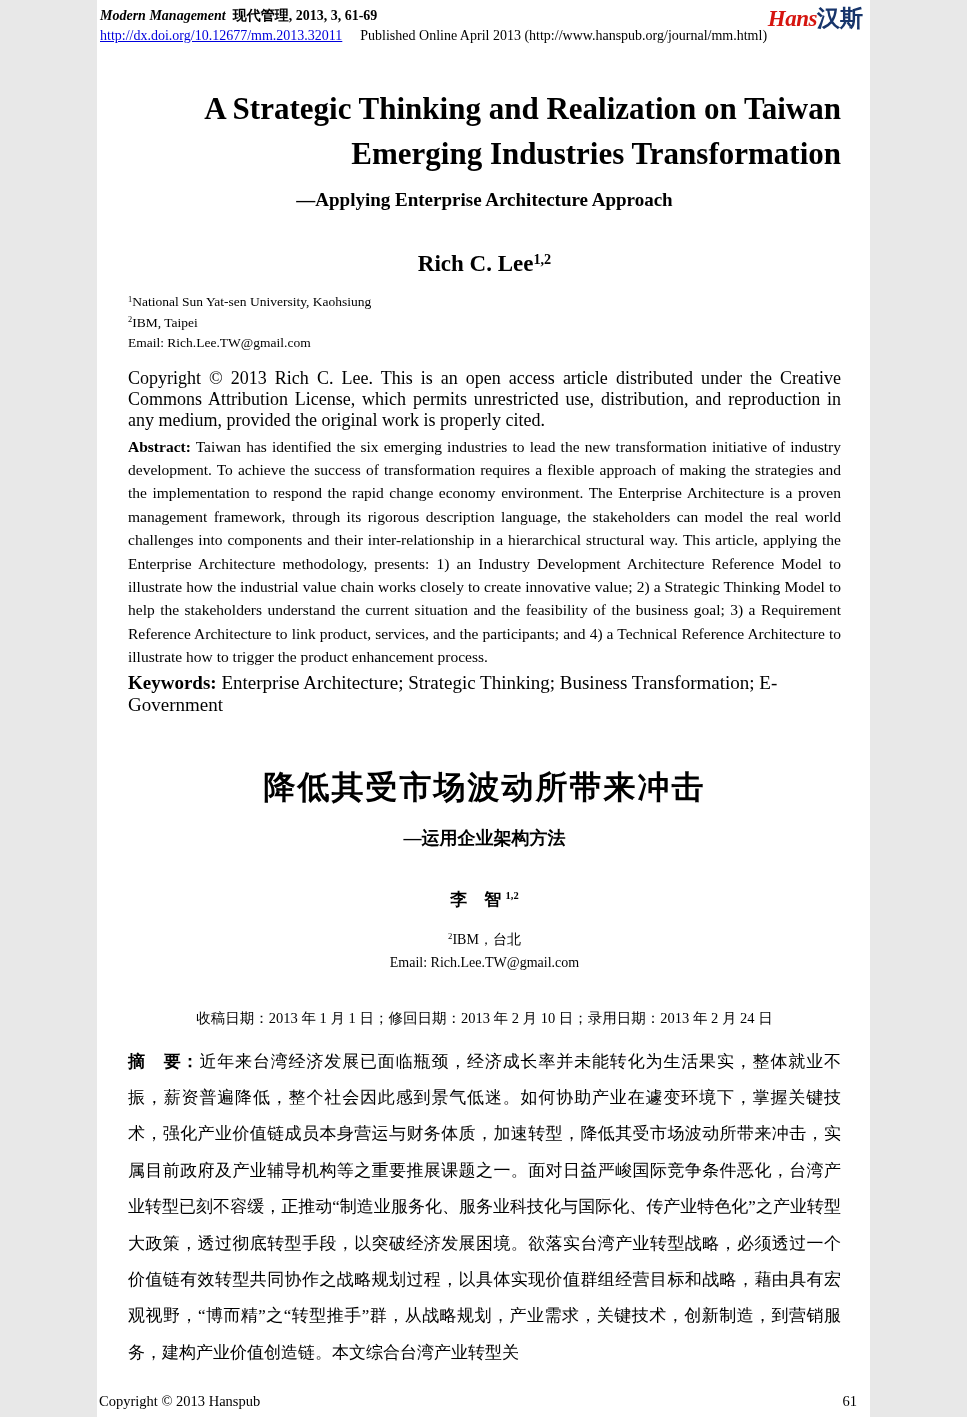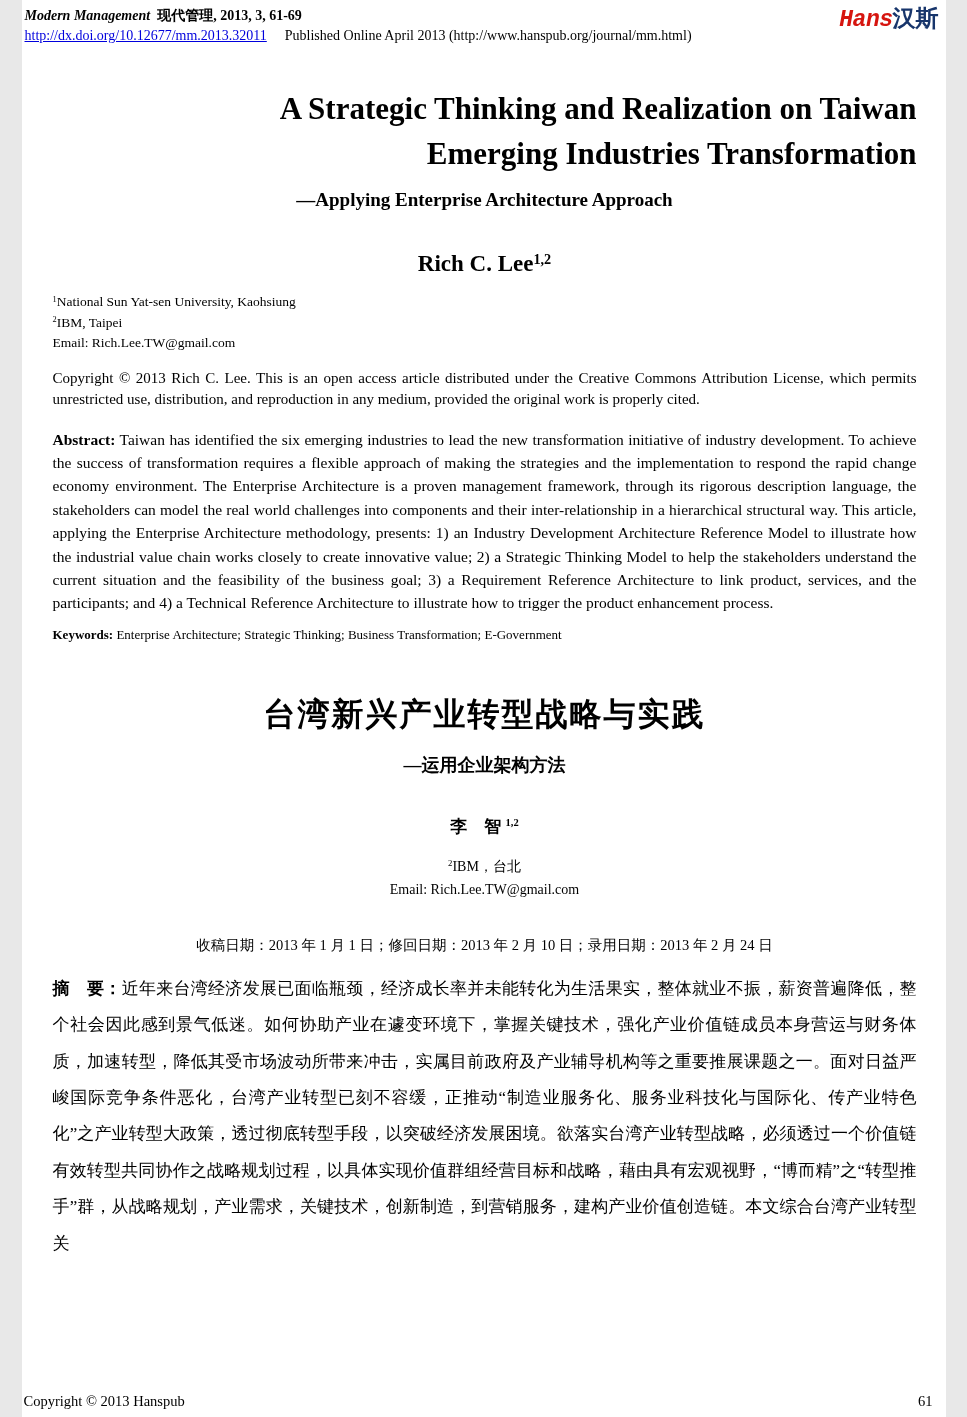--- a/index.html
+++ b/index.html
@@ -1,44 +1,44 @@
 <!DOCTYPE html>
 <html><head>
 <meta charset="utf-8">
 <style>
   html,body{margin:0;padding:0;background:#e8e8e8;}
   .page{
     position:relative;
-    width:924px;height:1417px;
+    width:773px;height:1417px;
     margin:0 auto;
     background:#ffffff;
     color:#000;
     font-family:"Liberation Serif", serif;
     overflow:hidden;
   }
   
   .hdr{padding:6px 4px 0 3px;font-size:14px;line-height:20px;}
   .hdr .jname{font-weight:bold;font-style:italic;}
   .hdr .jcn{font-weight:bold;margin-left:7px;}
   .hdr .doi{color:#0000dd;text-decoration:underline;}
   .hdr .pub{margin-left:18px;}
-  .logo{position:absolute;top:3px;right:7px;font-family:Liberation Mono, monospace;font-size:23px;font-weight:bold;white-space:nowrap;}
+  .logo{position:absolute;top:3px;right:7px;font-family:Liberation Serif, serif;font-size:23px;font-weight:bold;white-space:nowrap;}
   .logo .latin{font-style:italic;letter-spacing:-0.5px;}
   
   .col{padding:0 29px 0 31px;}
   .jst{text-align:justify;}
   
   .title{margin-top:40px;font-size:31px;font-weight:bold;line-height:45px;text-align:right;}
   .subtitle{margin-top:13px;font-size:19px;font-weight:bold;text-align:center;}
   .author{margin-top:40px;font-size:23px;font-weight:bold;text-align:center;}
   .affil{margin-top:16px;font-size:13.5px;line-height:18.5px;}
   .received{margin-top:17px;font-size:13.5px;text-align:center;}
-  .license{margin-top:15px;font-size:15px;line-height:21px;}
-  .abstract{margin-top:18px;font-size:15.5px;line-height:23.4px;}
-  .keywords{margin-top:12px;font-size:13px;}
+  .license{margin-top:15px;font-size:18px;line-height:21px;}
+  .abstract{margin-top:4px;font-size:15.5px;line-height:23.4px;}
+  .keywords{margin-top:3px;font-size:19px;}
   .b{font-weight:bold;}
   .sup{font-size:62%;position:relative;top:-0.5em;letter-spacing:0;}
   
   .ctitle{margin-top:50px;font-size:32px;font-weight:bold;text-align:center;letter-spacing:2px;}
   .csubtitle{margin-top:16px;font-size:18px;font-weight:bold;text-align:center;}
   .cauthor{margin-top:38px;font-size:17px;font-weight:bold;text-align:center;}
   .caffil{margin-top:18px;font-size:14px;line-height:21px;text-align:center;}
   .cdates{margin-top:36px;font-size:14.5px;text-align:center;}
   .cabstract{margin-top:16px;font-size:17px;line-height:36.4px;text-align:justify;}
   
@@ -90,21 +90,21 @@
     <div class="abstract jst">
       <span class="b">Abstract:</span>
       <span>Taiwan has identified the six emerging industries to lead the new transformation initiative of industry development. To achieve the success of transformation requires a flexible approach of making the strategies and the implementation to respond the rapid change economy environment. The Enterprise Architecture is a proven management framework, through its rigorous description language, the stakeholders can model the real world challenges into components and their inter-relationship in a hierarchical structural way. This article, applying the Enterprise Architecture methodology, presents: 1) an Industry Development Architecture Reference Model to illustrate how the industrial value chain works closely to create innovative value; 2) a Strategic Thinking Model to help the stakeholders understand the current situation and the feasibility of the business goal; 3) a Requirement Reference Architecture to link product, services, and the participants; and 4) a Technical Reference Architecture to illustrate how to trigger the product enhancement process.</span>
     </div>
 
     <div class="keywords">
       <span class="b">Keywords:</span>
       <span>Enterprise Architecture; Strategic Thinking; Business Transformation; E-Government</span>
     </div>
 
-    <div class="ctitle">台湾新兴产业转型战略与实践</div>
+    <div class="ctitle">降低其受市场波动所带来冲击</div>
     <div class="csubtitle">—运用企业架构方法</div>
 
     <div class="cauthor">
       <span>李　智</span> <span class="sup">1,2</span>
     </div>
 
     <div class="caffil">
       <div><span class="sup">2</span><span>IBM，台北</span></div>
       <div>Email: Rich.Lee.TW@gmail.com</div>
     </div>

